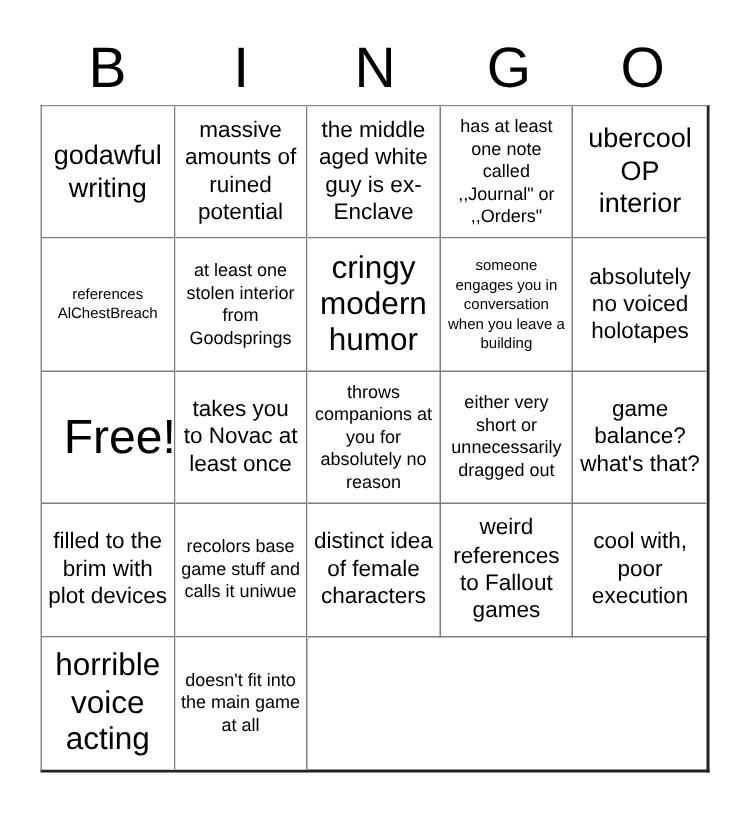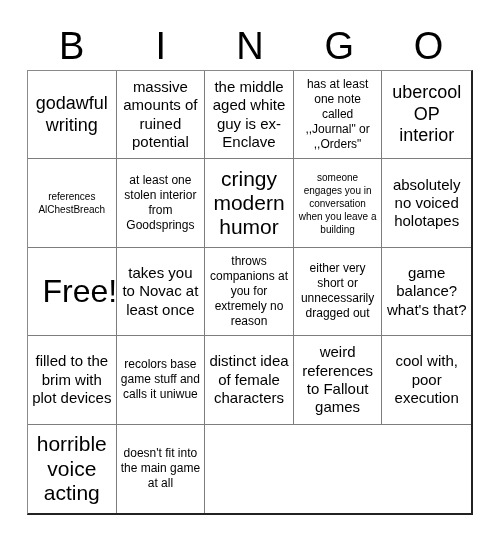--- a/index.html
+++ b/index.html
@@ -142,21 +142,21 @@
         <span class="cell-text">absolutely no voiced holotapes</span>
       </div>
     <div class="bingo-cell fs-xxl">
         <span class="cell-text">Free!</span>
       </div>
     <div class="bingo-cell fs-md">
         <span class="cell-text">takes you to Novac at least once</span>
       </div>
 
     <div class="bingo-cell fs-sm">
-        <span class="cell-text">throws companions at you for extremely no reason</span>
+        <span class="cell-text">throws companions at you for absolutely no reason</span>
       </div>
     <div class="bingo-cell fs-sm">
         <span class="cell-text">either very short or unnecessarily dragged out</span>
       </div>
     <div class="bingo-cell fs-md">
         <span class="cell-text">game balance? what's that?</span>
       </div>
     <div class="bingo-cell fs-md">
         <span class="cell-text">filled to the brim with plot devices</span>
       </div>

